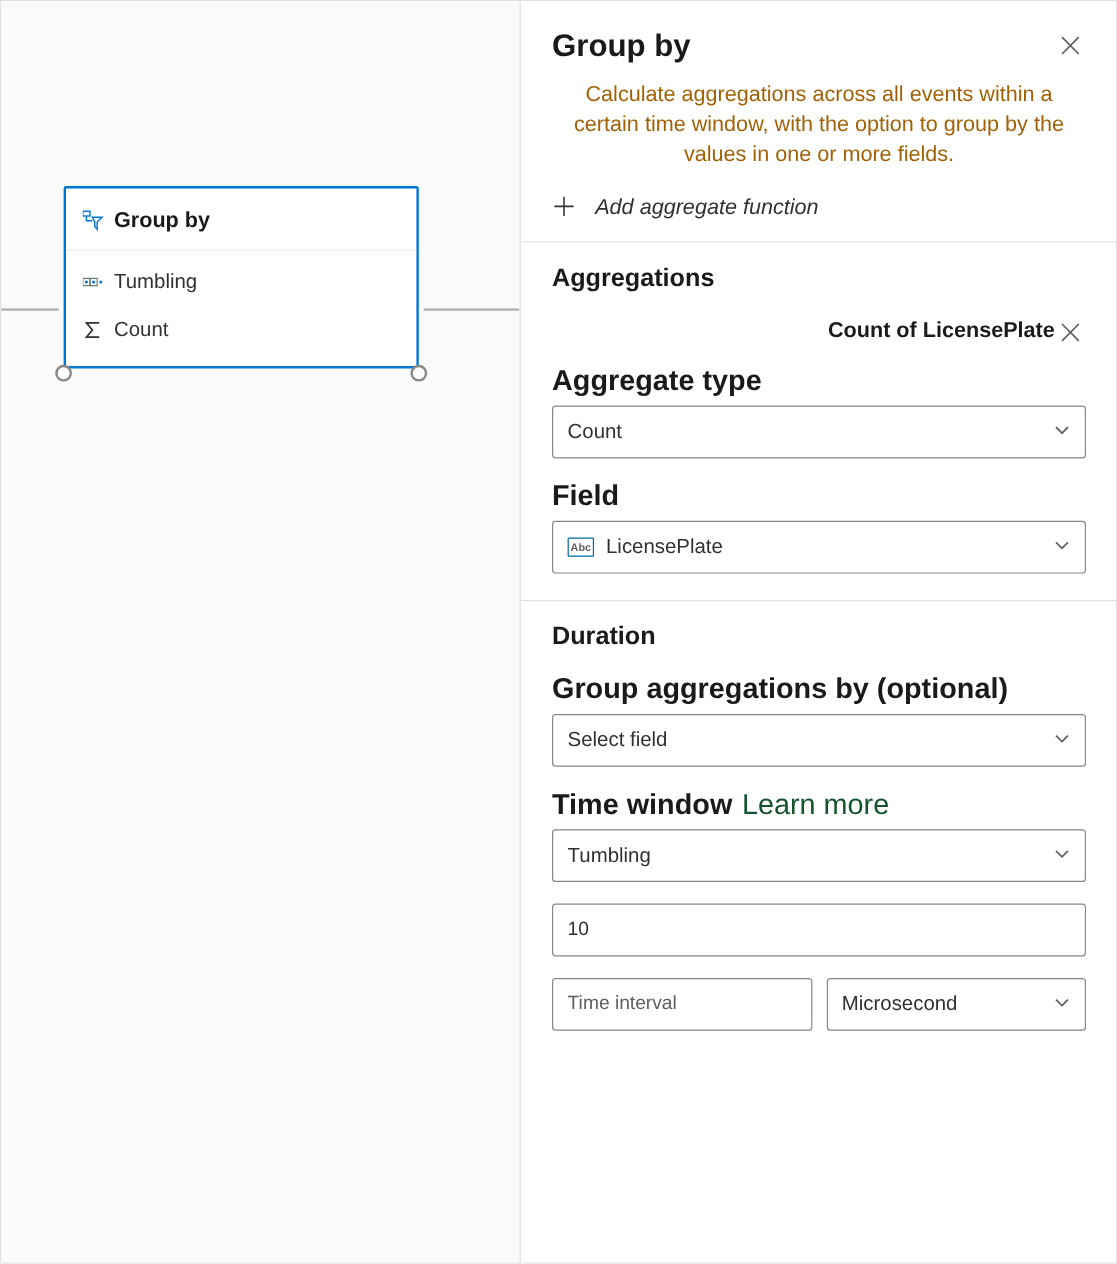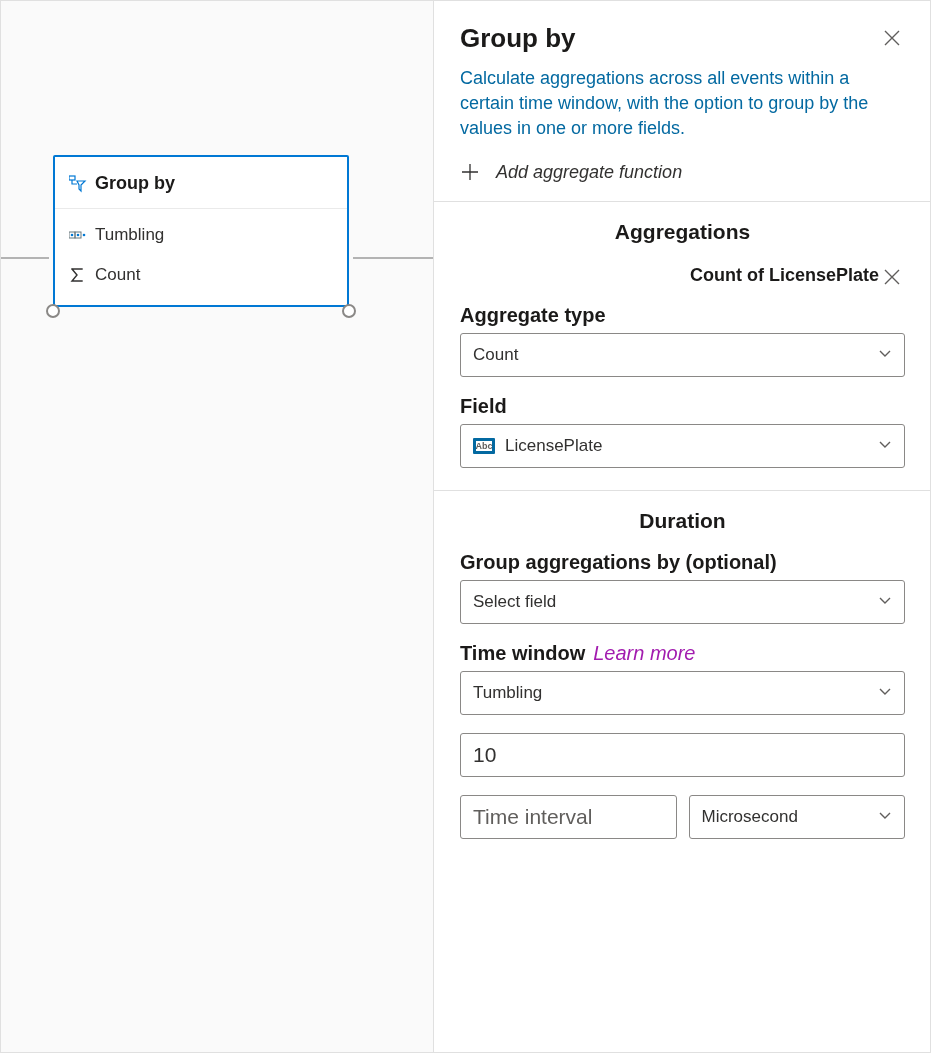--- a/index.html
+++ b/index.html
@@ -82,21 +82,22 @@
   .close-btn {
     background: none; border: none; cursor: pointer;
     padding: 4px; margin-top: 2px;
     color: #605e5c;
   }
   .close-btn svg { display:block; }
   .panel-desc {
     padding: 12px 26px 0 26px;
     font-size: 18px;
     line-height: 1.4;
-    color: #0369a1;
+    color: #a16207;
+    text-align: center;
   }
   .add-agg {
     display: flex;
     align-items: center;
     padding: 20px 26px 18px 26px;
     background: none; border: none;
     cursor: pointer;
     font-size: 18px;
     color: #323130;
     width: 100%;
@@ -104,71 +105,70 @@
     font-style: italic;
   }
   .add-agg .plus { margin-right: 16px; display:flex; }
   .divider { height: 1px; background: #e0e0e0; }
   .section { padding: 18px 26px 22px 26px; }
   .section-title {
     font-size: 21px;
     font-weight: 700;
     color: #1b1a19;
     margin-bottom: 18px;
-    text-align: center;
   }
   .agg-header {
     display: flex;
     align-items: center;
     justify-content: flex-end;
     margin-bottom: 14px;
   }
   .agg-name { font-size: 18px; font-weight: 600; color: #1b1a19; padding-left: 4px;}
   .field-block { margin-bottom: 18px; }
   .field-label {
-    font-size: 20px;
+    font-size: 24px;
     font-weight: 600;
     color: #1b1a19;
     margin-bottom: 6px;
     display: flex;
     align-items: center;
     gap: 8px;
   }
-  .field-label .link { font-weight: 400; color: #a21caf; cursor: pointer; font-style: italic; }
+  .field-label .link { font-weight: 400; color: #14532d; cursor: pointer; }
   .select, .text-input {
     width: 100%;
     height: 44px;
     border: 1px solid #8a8886;
     border-radius: 3px;
     background: #fff;
     display: flex;
     align-items: center;
     justify-content: space-between;
     padding: 0 12px;
     font-size: 17px;
     color: #323130;
     cursor: pointer;
   }
   .select .left-slot { display:flex; align-items:center; gap:10px; }
   .chevron { flex-shrink:0; }
   .text-input { cursor: text; }
   .text-input input {
     border: none; outline: none; width: 100%;
-    font-size: 21px; font-family: inherit;
+    font-size: 16px; font-family: inherit;
     color: #323130; background: transparent;
   }
   .text-input input::placeholder { color: #605e5c; }
   .row-split { display:flex; gap: 12px; }
   .row-split > * { flex: 1; }
   .abc-badge {
     display: inline-flex;
     align-items: center;
     justify-content: center;
     width: 22px; height: 16px;
-    border: 3px solid #0369a1;
+    border: 1px solid #0369a1;
     font-size: 9px;
     font-weight: 600;
     color: #605e5c;
     border-radius: 1px;
   }
 </style>
 </head>
 <body>
 
 <div class="canvas">

